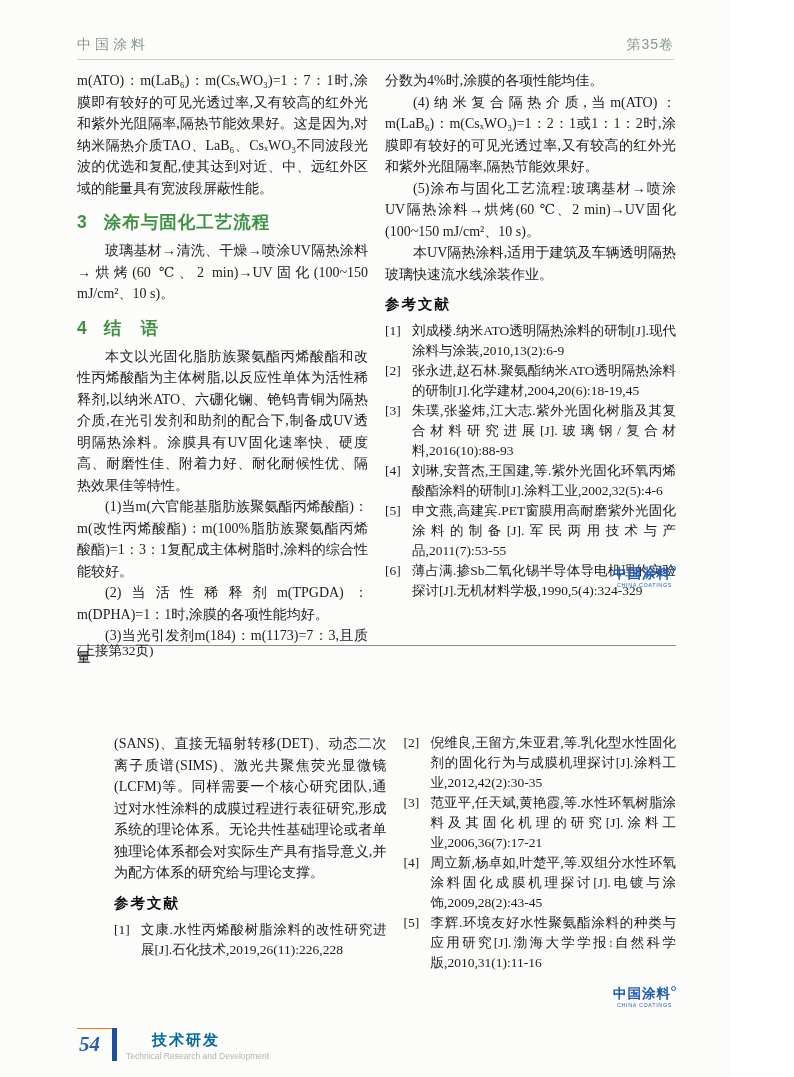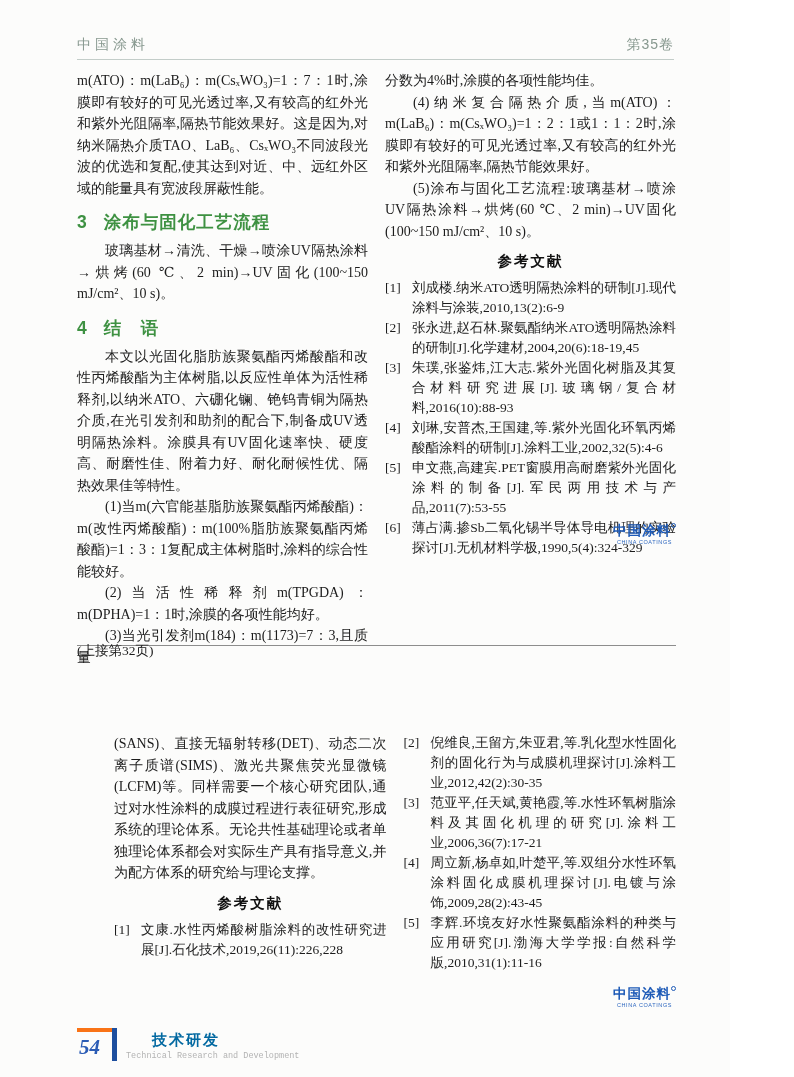--- a/index.html
+++ b/index.html
@@ -27,21 +27,21 @@
   .indent{text-indent:2em;}
   .section-heading{
     display:flex;align-items:baseline;
     color:#3e9142;
     font-family:"Liberation Sans","DejaVu Sans",sans-serif;
     font-weight:bold;font-size:17.5px;
     margin:11px 0 6px 0;letter-spacing:1px;
   }
   .section-heading .sec-num{margin-right:16px;}
   .ref-heading{
-    text-align:center;font-weight:bold;
+    font-weight:bold;
     font-family:"Liberation Sans","DejaVu Sans",sans-serif;
     font-size:14.5px;margin:10px 0 7px 0;letter-spacing:2px;color:#111;
   }
   .ref-item{display:flex;font-size:13.5px;line-height:20px;margin:0;}
   .ref-label{width:27px;flex-shrink:0;}
   .ref-text{flex:1;text-align:justify;}
   
   .top-section{position:absolute;top:70px;left:77px;right:54px;display:flex;gap:17px;}
   .col{width:50%;}
   .divider{position:absolute;top:645px;left:77px;right:54px;border-top:1.5px solid #8d8d8d;}
@@ -62,35 +62,35 @@
     display:inline-block;width:3px;height:3px;border:1px solid #1d5ab7;border-radius:50%;
     vertical-align:top;margin-top:-1px;
   }
   .cc-logo .logo-en{
     font-family:"Liberation Sans","DejaVu Sans",sans-serif;
     font-size:5.5px;letter-spacing:0.6px;margin-top:2px;color:#2f68c0;
   }
   
   .page-footer{position:absolute;top:1028px;left:77px;display:flex;align-items:stretch;}
   .pagenum-box{
-    border-top:4px solid #f97316;
+    border-top:1px solid #f97316;
     padding:3px 12px 0 2px;
   }
   .pagenum{
     color:#2b5cb5;font-style:italic;font-weight:bold;font-size:21px;
     font-family:"Liberation Serif","DejaVu Serif",serif;
   }
   .footer-bar{width:5px;background:#1d4e9e;margin-top:0;}
   .footer-labels{padding-left:9px;padding-top:4px;}
   .footer-cn{
     font-family:"Liberation Sans","DejaVu Sans",sans-serif;
     font-size:15px;font-weight:bold;color:#0369a1;letter-spacing:2px;line-height:1.1;margin-left:26px;
   }
   .footer-en{
-    font-family:Liberation Mono, monospace;
+    font-family:Liberation Sans, sans-serif;
     font-size:8.5px;color:#b3b3b3;margin-top:2px;
   }
 </style>
 </head>
 <body>
 
 <div class="page">
 
   <div class="journal-header">
     <span class="journal-name">中国涂料</span>
@@ -114,20 +114,21 @@
       <p class="body-para indent sec4-para">本文以光固化脂肪族聚氨酯丙烯酸酯和改性丙烯酸酯为主体树脂,以反应性单体为活性稀释剂,以纳米ATO、六硼化镧、铯钨青铜为隔热介质,在光引发剂和助剂的配合下,制备成UV透明隔热涂料。涂膜具有UV固化速率快、硬度高、耐磨性佳、附着力好、耐化耐候性优、隔热效果佳等特性。</p>
       <p class="body-para indent sec4-para">(1)当m(六官能基脂肪族聚氨酯丙烯酸酯)：m(改性丙烯酸酯)：m(100%脂肪族聚氨酯丙烯酸酯)=1：3：1复配成主体树脂时,涂料的综合性能较好。</p>
       <p class="body-para indent sec4-para">(2)当活性稀释剂m(TPGDA)：m(DPHA)=1：1时,涂膜的各项性能均好。</p>
       <p class="body-para indent sec4-para">(3)当光引发剂m(184)：m(1173)=7：3,且质量</p>
     </div>
 
     <div class="col">
       <p class="body-para">分数为4%时,涂膜的各项性能均佳。</p>
       <p class="body-para indent">(4)纳米复合隔热介质,当m(ATO)：m(LaB₆)：m(CsₓWO₃)=1：2：1或1：1：2时,涂膜即有较好的可见光透过率,又有较高的红外光和紫外光阻隔率,隔热节能效果好。</p>
       <p class="body-para indent">(5)涂布与固化工艺流程:玻璃基材→喷涂UV隔热涂料→烘烤(60 ℃、2 min)→UV固化(100~150 mJ/cm²、10 s)。</p>
+      <p class="body-para indent">本UV隔热涂料,适用于建筑及车辆透明隔热玻璃快速流水线涂装作业。</p>
 
       <div class="ref-heading">参考文献</div>
 
       <div>
         <div class="ref-item">
           <span class="ref-label">[1]</span>
           <span class="ref-text">刘成楼.纳米ATO透明隔热涂料的研制[J].现代涂料与涂装,2010,13(2):6-9</span>
         </div>
         <div class="ref-item">
           <span class="ref-label">[2]</span>

